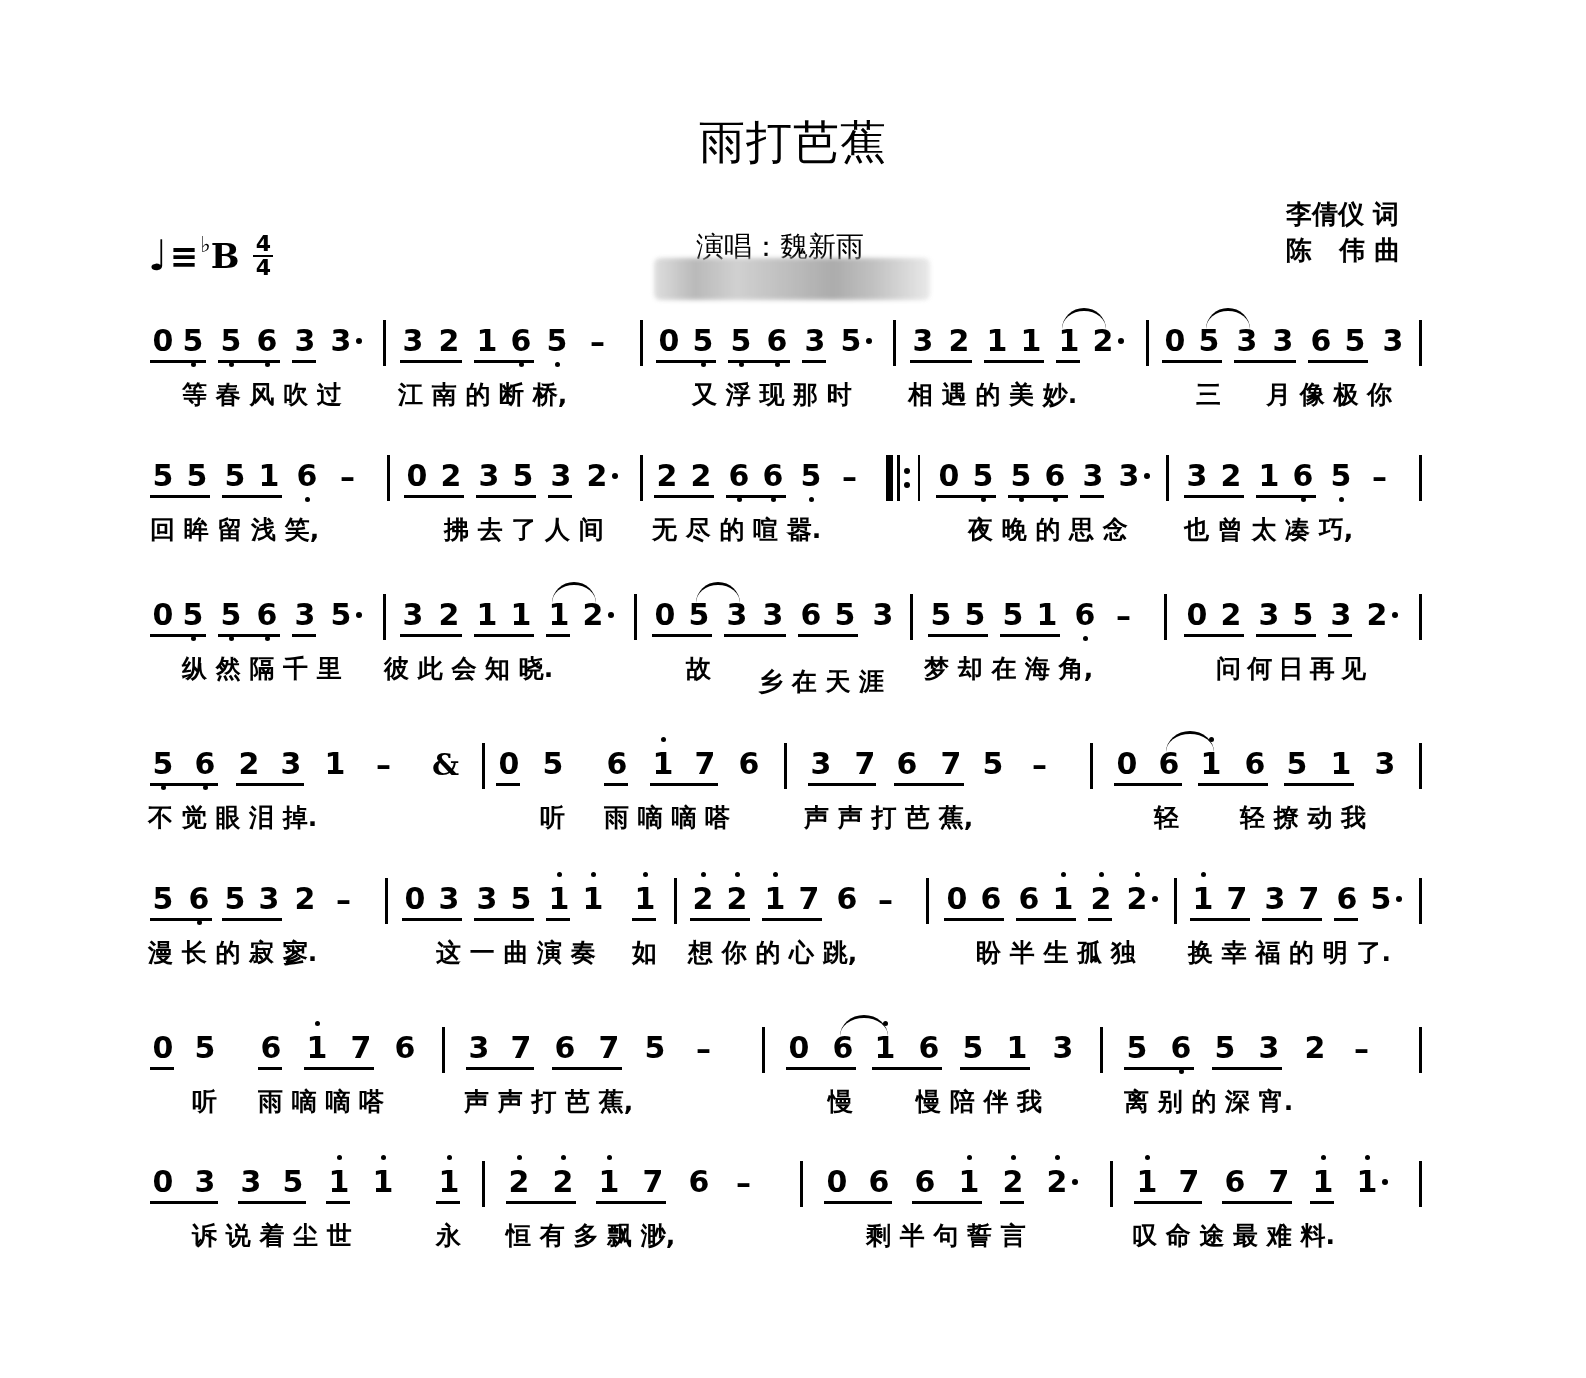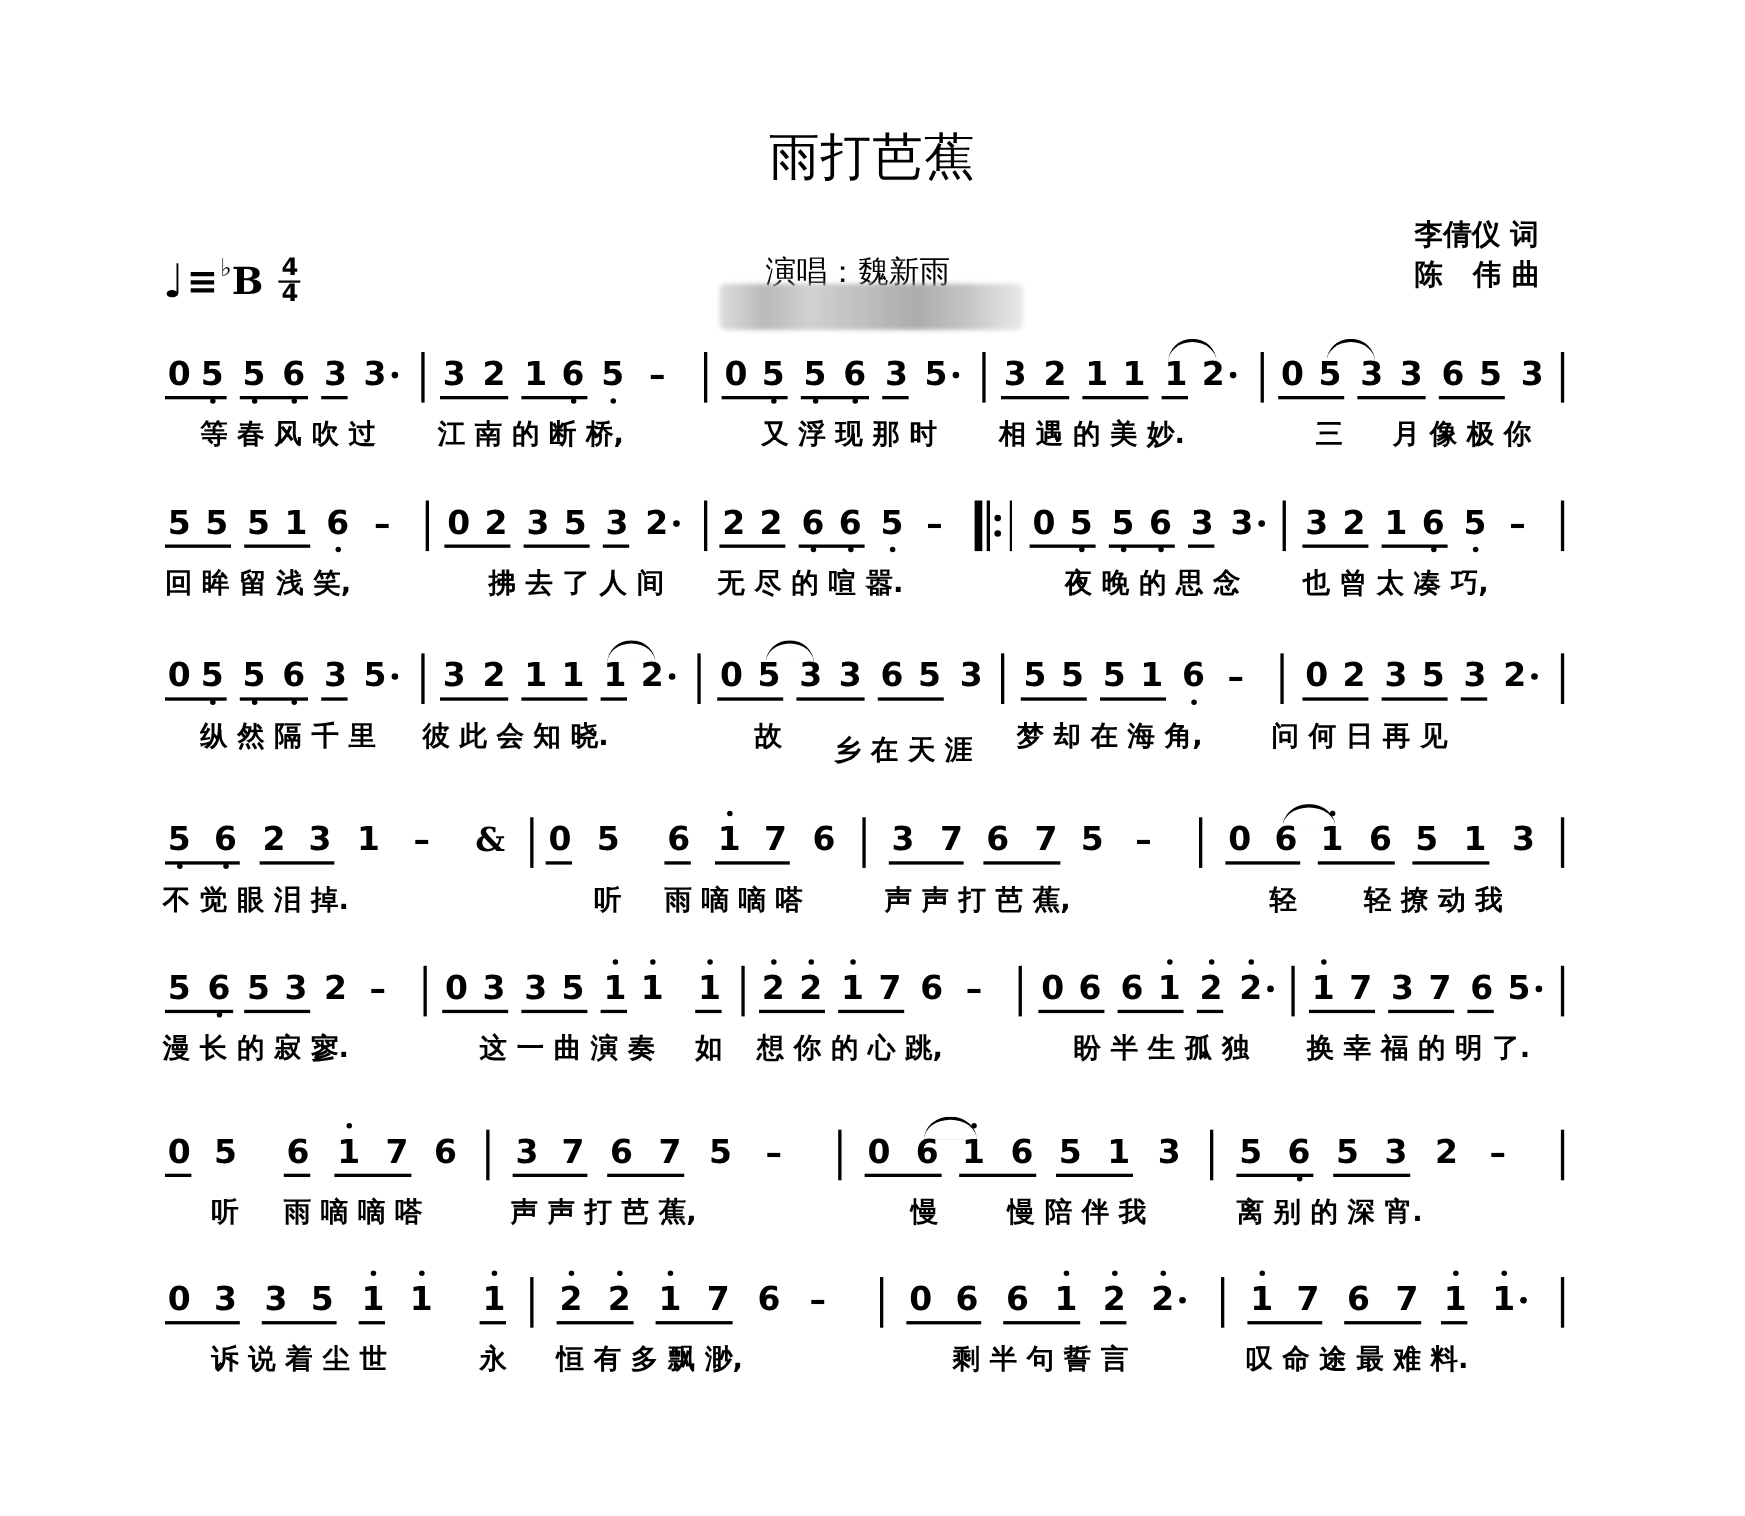--- a/index.html
+++ b/index.html
@@ -243,21 +243,21 @@
       <div class="el num" style="left: 1364px; top: 2px;"><span>2</span><span class="aug"></span></div>
       <div class="ul" style="left: 1184px; top: 38px; width: 60px;"></div>
       <div class="ul" style="left: 1256px; top: 38px; width: 60px;"></div>
       <div class="ul" style="left: 1328px; top: 38px; width: 24px;"></div>
       <div class="bar" style="left: 1419px; top: -2px;"></div>
       <div class="lyric" style="left: 182px; top: 58px;">纵 然 隔 千 里</div>
       <div class="lyric" style="left: 384px; top: 58px;">彼 此 会 知 晓.</div>
       <div class="lyric" style="left: 686px; top: 58px;">故</div>
       <div class="lyric" style="left: 758px; top: 71px;">乡 在 天 涯</div>
       <div class="lyric" style="left: 924px; top: 58px;">梦 却 在 海 角,</div>
-      <div class="lyric" style="left: 1156px; top: 58px;">问 何 日 再 见</div>
+      <div class="lyric" style="left: 1216px; top: 58px; font-family: Liberation Serif, serif;">问 何 日 再 见</div>
     </div>
     <div class="row" style="top: 745px;">
       <div class="el num" style="left: 150px; top: 2px;"><span>5</span><span class="dn"></span></div>
       <div class="el num" style="left: 192px; top: 2px;"><span>6</span><span class="dn"></span></div>
       <div class="el num" style="left: 236px; top: 2px;"><span>2</span></div>
       <div class="el num" style="left: 278px; top: 2px;"><span>3</span></div>
       <div class="el num" style="left: 322px; top: 2px;"><span>1</span></div>
       <div class="el dash" style="left: 376px; top: 2px;">–</div>
       <div class="el seg" style="left: 432px; top: 2px;">&amp;</div>
       <div class="ul" style="left: 150px; top: 38px; width: 68px;"></div>

